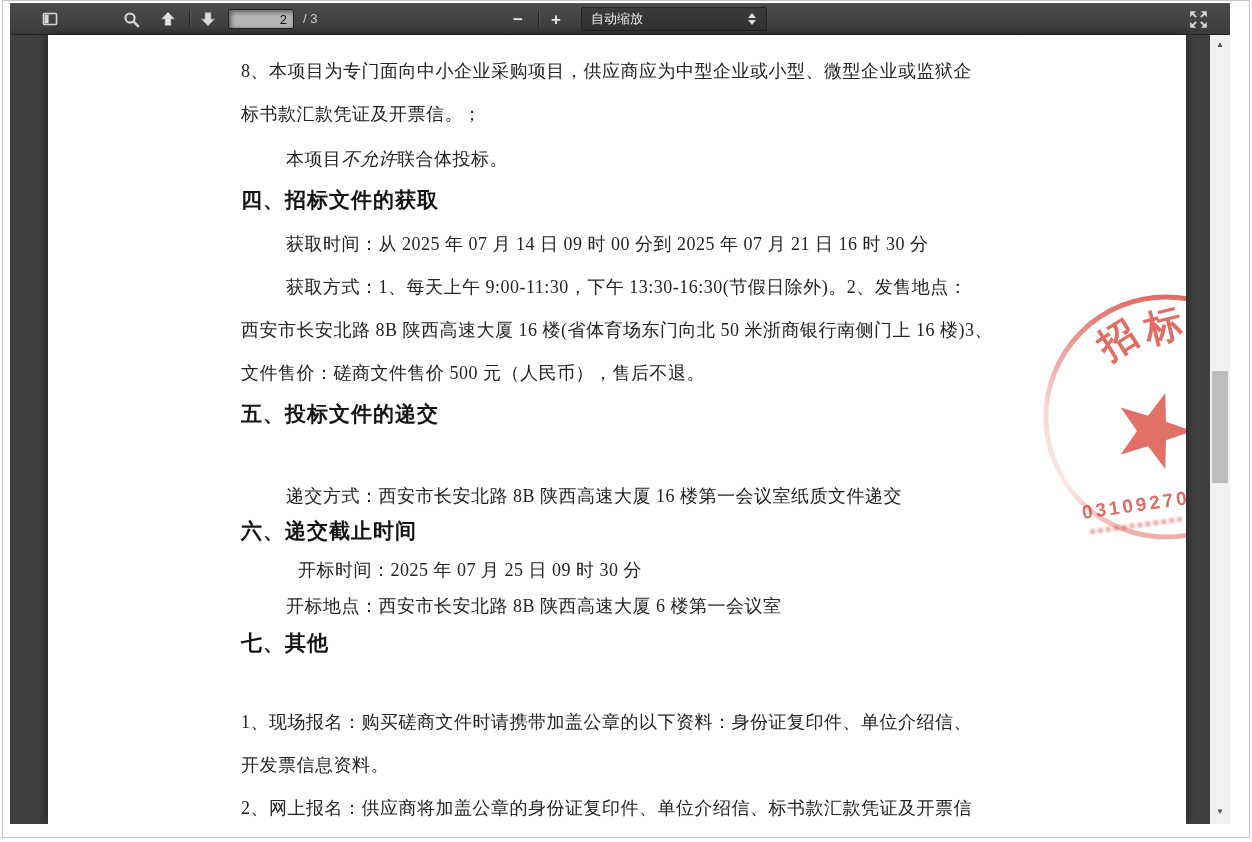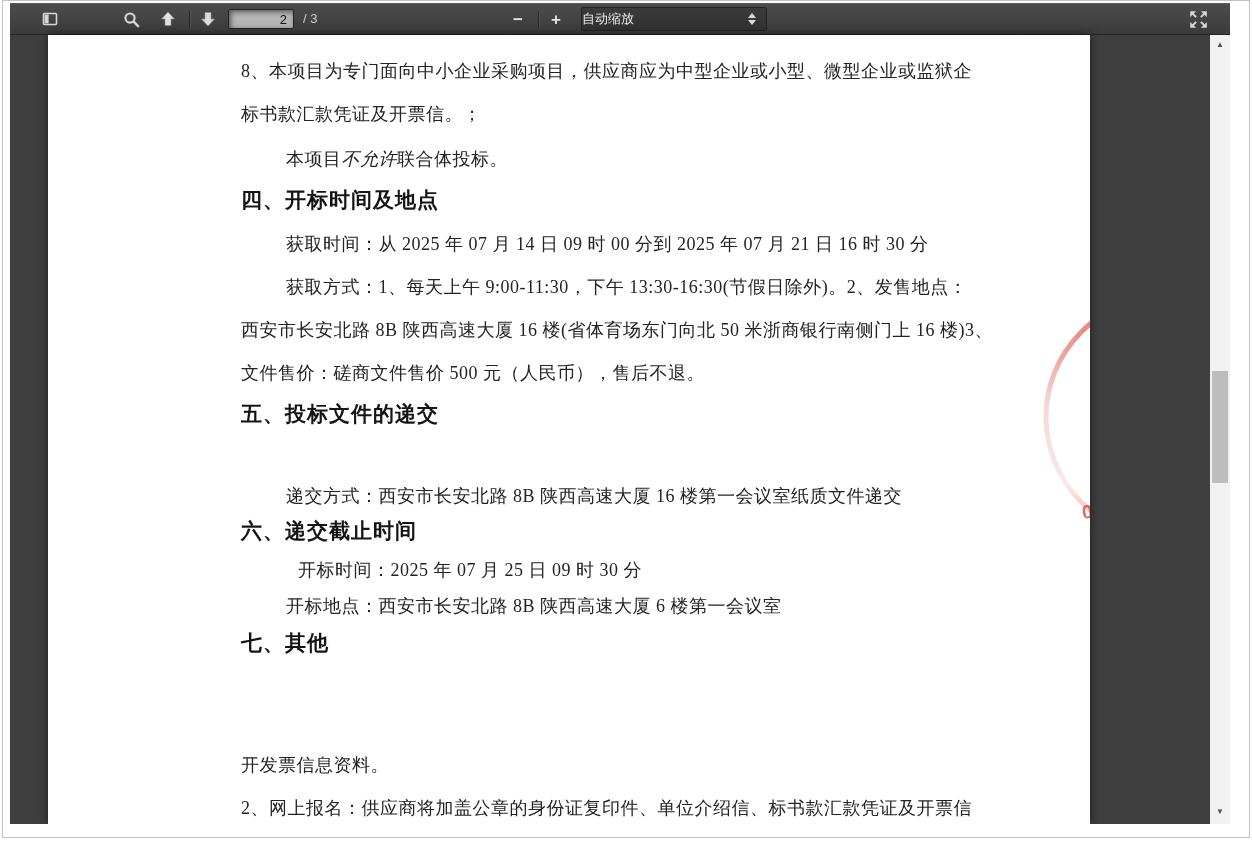--- a/index.html
+++ b/index.html
@@ -24,30 +24,30 @@
   .page-input{position:absolute;left:218px;top:6px;width:66px;height:20px;
     background:#b5b5b5;border:1px solid #232323;border-radius:2px;
     box-shadow:inset 2px 2px 5px rgba(0,0,0,.5);
     text-align:right;padding-right:6px;font-size:13px;color:#111;
     font-family:"Liberation Sans",sans-serif;}
   .page-of{position:absolute;left:293px;top:0;height:32px;line-height:32px;
     color:#cfcfcf;font-size:13px;}
   .zoom-glyph{color:#e4e4e4;font-size:17px;font-weight:bold;line-height:1;}
   .zoom-select{position:absolute;left:571px;top:4px;width:186px;height:24px;
     background:linear-gradient(#3a3a3a,#323232);border:1px solid #232323;border-radius:2px;
-    color:#ececec;font-size:13px;line-height:22px;cursor:default;}
+    color:#ececec;font-size:13px;line-height:22px;padding-left:9px;cursor:default;}
   .spinner{position:absolute;right:9px;top:4px;width:9px;height:14px;}
   .spinner:before,.spinner:after{content:"";position:absolute;left:0;border-left:4.5px solid transparent;
     border-right:4.5px solid transparent;}
   .spinner:before{top:1px;border-bottom:5px solid #dedede;}
   .spinner:after{bottom:1px;border-top:5px solid #dedede;}
 
   
   .viewer-main{position:absolute;left:0;top:32px;width:100%;height:789px;background:#3f3f3f;}
-  .pdf-page{position:absolute;left:38px;top:0;width:1042px;height:789px;background:#fff;
+  .pdf-page{position:absolute;left:38px;top:0;width:1138px;height:789px;background:#fff;
     box-shadow:0 0 10px rgba(0,0,0,.55);overflow:hidden;}
 
   .line{position:absolute;white-space:nowrap;
     font-family:"Liberation Serif","DejaVu Serif",serif;
     font-size:18px;letter-spacing:.5px;color:#232323;}
   .heading{font-size:21px;font-weight:bold;letter-spacing:1px;color:#141414;}
   .em-i{font-style:italic;}
 
   
   .scrollbar{position:absolute;left:1200px;top:0;width:20px;height:789px;background:#f1f1f1;}
@@ -127,31 +127,32 @@
       </button>
     </div>
 
     <div class="viewer-main">
 
       <div class="pdf-page">
 
         <div class="line" style="left:193px;top:24px">8、本项目为专门面向中小企业采购项目，供应商应为中型企业或小型、微型企业或监狱企</div>
         <div class="line" style="left:193px;top:67px">标书款汇款凭证及开票信。；</div>
         <div class="line" style="left:238px;top:112px"><span>本项目</span><span class="em-i">不允许</span><span>联合体投标。</span></div>
-        <div class="line heading" style="left:193px;top:151px">四、开标时间及地点</div>
+        <div class="line heading" style="left:193px;top:151px">四、招标文件的获取</div>
         <div class="line" style="left:238px;top:197px">获取时间：从 2025 年 07 月 14 日  09 时 00 分到 2025 年 07 月 21 日  16 时 30 分</div>
         <div class="line" style="left:238px;top:240px">获取方式：1、每天上午 9:00-11:30，下午 13:30-16:30(节假日除外)。2、发售地点：</div>
         <div class="line" style="left:193px;top:283px">西安市长安北路 8B 陕西高速大厦 16 楼(省体育场东门向北 50 米浙商银行南侧门上 16 楼)3、</div>
         <div class="line" style="left:193px;top:326px">文件售价：磋商文件售价 500  元（人民币），售后不退。</div>
         <div class="line heading" style="left:193px;top:365px">五、投标文件的递交</div>
         <div class="line" style="left:238px;top:449px">递交方式：西安市长安北路 8B  陕西高速大厦 16  楼第一会议室纸质文件递交</div>
         <div class="line heading" style="left:193px;top:482px">六、递交截止时间</div>
         <div class="line" style="left:250px;top:523px">开标时间：2025 年 07 月 25 日  09 时 30 分</div>
         <div class="line" style="left:238px;top:559px">开标地点：西安市长安北路 8B  陕西高速大厦 6  楼第一会议室</div>
         <div class="line heading" style="left:193px;top:594px">七、其他</div>
+        <div class="line" style="left:193px;top:675px">1、现场报名：购买磋商文件时请携带加盖公章的以下资料：身份证复印件、单位介绍信、</div>
         <div class="line" style="left:193px;top:718px">开发票信息资料。</div>
         <div class="line" style="left:193px;top:761px">2、网上报名：供应商将加盖公章的身份证复印件、单位介绍信、标书款汇款凭证及开票信</div>
 
         <svg class="stamp-svg" style="left:993px;top:246px" width="150" height="290">
           <defs>
             <linearGradient id="sealfade" x1="0" y1="0" x2="0" y2="1">
               <stop offset="0%" stop-color="#d9493e" stop-opacity=".8"></stop>
               <stop offset="45%" stop-color="#d9493e" stop-opacity=".22"></stop>
               <stop offset="78%" stop-color="#d9493e" stop-opacity=".12"></stop>
               <stop offset="100%" stop-color="#d9493e" stop-opacity=".45"></stop>

